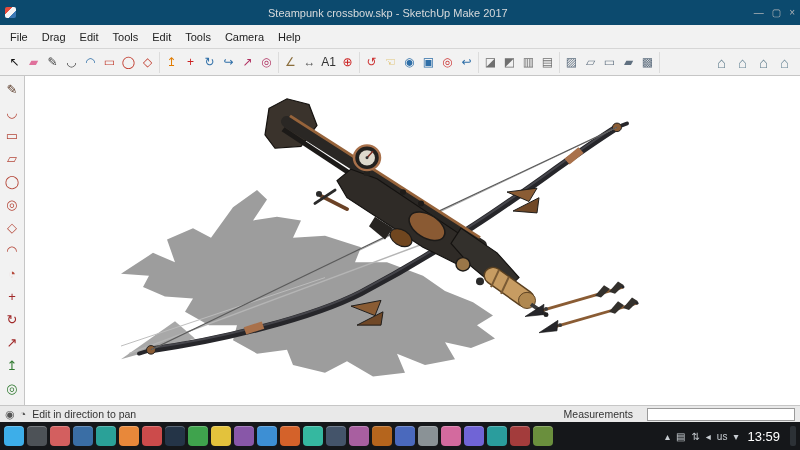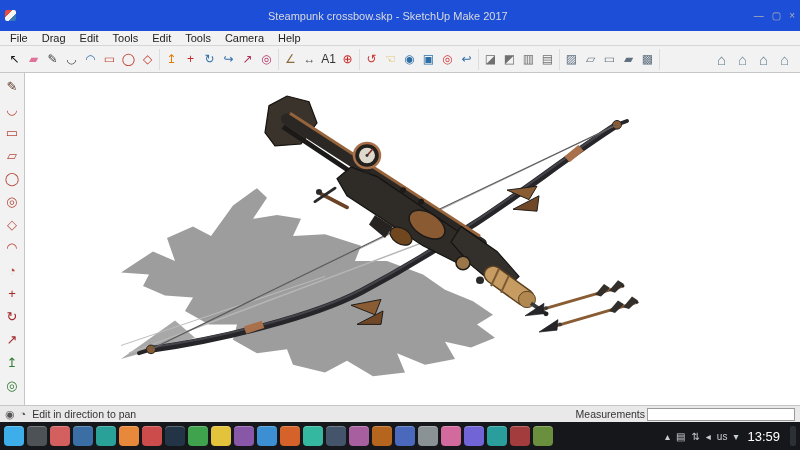--- a/index.html
+++ b/index.html
@@ -1,30 +1,30 @@
 <!DOCTYPE html>
 <html><head>
 <meta charset="utf-8">
 <style>
   * { box-sizing: border-box; margin: 0; padding: 0; }
   html,body { width:800px; height:450px; overflow:hidden; background:#15171a;
               font-family:"Liberation Sans", sans-serif; }
   .window { width:800px; height:422px; display:flex; flex-direction:column; background:#f2f2f2; }
 
   
-  .titlebar { height:31px; background:#1d4ed8; color:#d8dadc; display:flex; align-items:center;
+  .titlebar { height:25px; background:#0c4a6e; color:#d8dadc; display:flex; align-items:center;
               font-size:11px; padding:0 5px; flex:0 0 auto; }
   .app-logo { width:11px; height:11px; border-radius:2px; margin-right:6px;
               background:linear-gradient(135deg,#e74c3c 33%,#f5f5f5 33% 66%,#3b78b5 66%); }
   .title { flex:1; text-align:center; white-space:nowrap; overflow:hidden; }
   .winbtns { display:flex; gap:8px; color:#aeb2b6; font-size:10px; }
   .winbtn { cursor:default; }
 
   
-  .menubar { height:15px; background:#f2f2f2; border-bottom:1px solid #d6d6d6; display:flex;
+  .menubar { height:24px; background:#f2f2f2; border-bottom:1px solid #d6d6d6; display:flex;
              align-items:center; font-size:11px; color:#222; padding-left:3px; flex:0 0 auto; }
   .menu-item { padding:0 7px; }
 
   
   .toolbar { height:27px; background:#f2f2f2; border-bottom:1px solid #c6c6c6; display:flex;
              align-items:center; padding:0 3px; flex:0 0 auto; }
   .tgroup { display:flex; align-items:center; padding:0 2px; border-right:1px solid #dcdcdc; }
   .tgroup.last { border-right:none; }
   .ticon { width:19px; height:21px; display:flex; align-items:center; justify-content:center;
            border-radius:3px; }
@@ -39,21 +39,21 @@
                flex-direction:column; align-items:center; padding-top:2px; flex:0 0 auto; }
   .licon { width:21px; height:23px; display:flex; align-items:center; justify-content:center; }
   .licon .g { font-style:normal; font-size:13px; line-height:1; }
   .canvas { flex:1; background:#ffffff; position:relative; }
   .canvas svg { position:absolute; inset:0; width:100%; height:100%; }
 
   
   .statusbar { height:17px; background:#e9e9e9; border-top:1px solid #c6c6c6; display:flex;
                align-items:center; font-size:10.5px; color:#333; padding:0 5px; gap:6px; flex:0 0 auto; }
   .sicon { font-style:normal; font-size:11px; color:#555; }
-  .measure { margin-left:auto; display:flex; align-items:center; gap:2px; }
+  .measure { margin-left:auto; display:flex; align-items:center; gap:14px; }
   .measure-input { width:148px; height:13px; border:1px solid #9a9a9a; background:#fff;
                    font-size:10px; font-family:"Liberation Sans",sans-serif; }
 
   
   .taskbar { width:800px; height:28px; background:#15171a; display:flex; align-items:center;
              padding:0 4px; gap:3px; }
   .appicon { width:20px; height:20px; border-radius:4px; flex:0 0 auto;
              box-shadow:inset 0 1px 0 rgba(255,255,255,.25); }
   .tray { margin-left:auto; display:flex; align-items:center; gap:6px; color:#c8cdd2;
           font-size:10px; }

